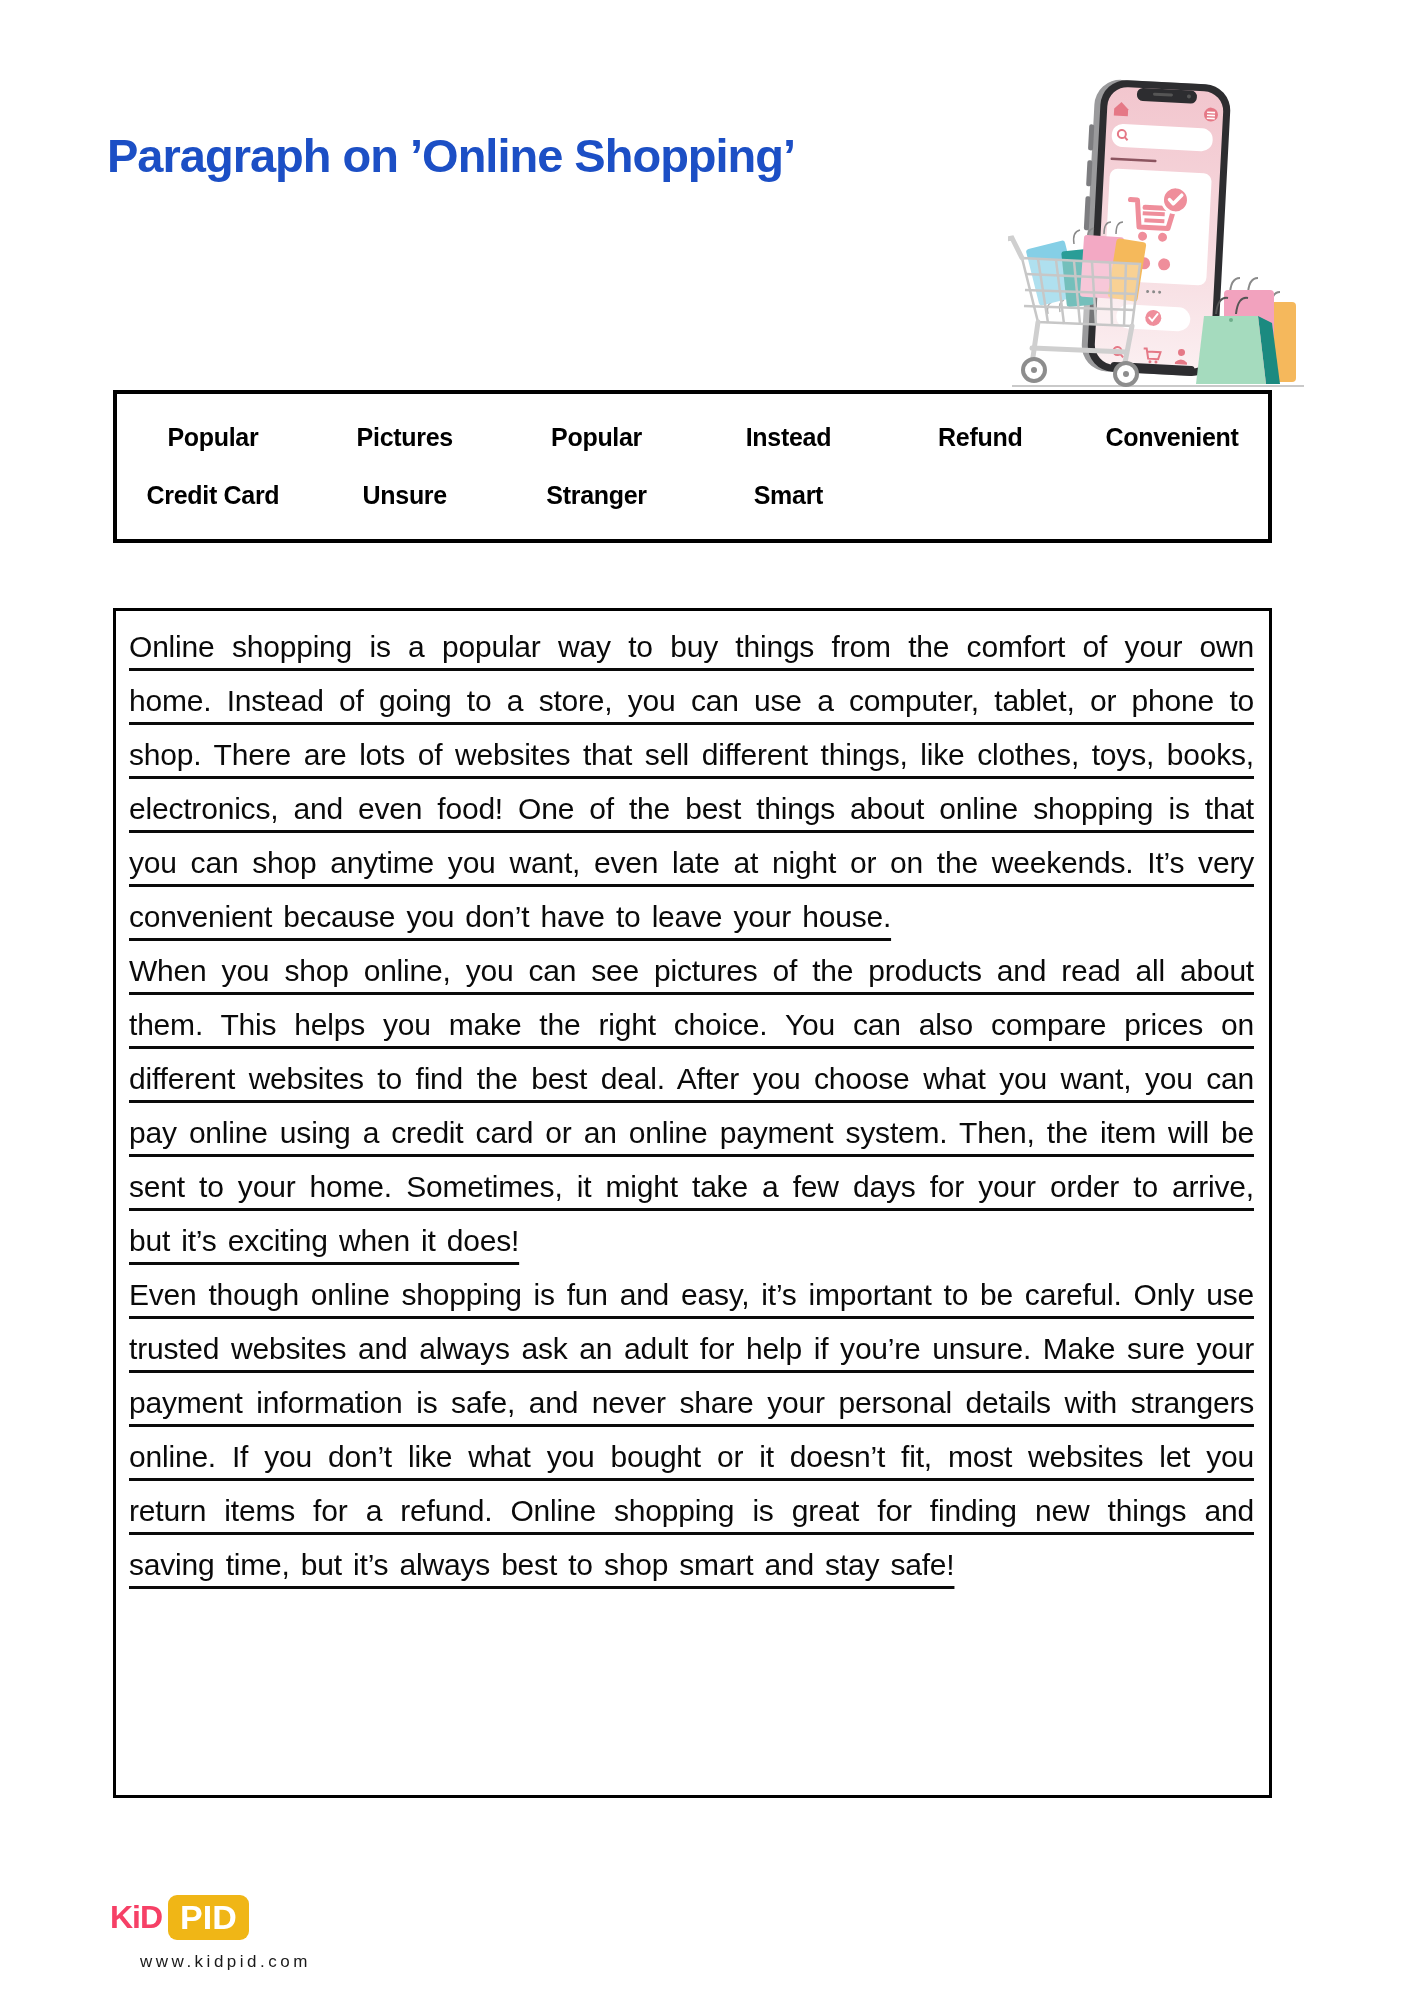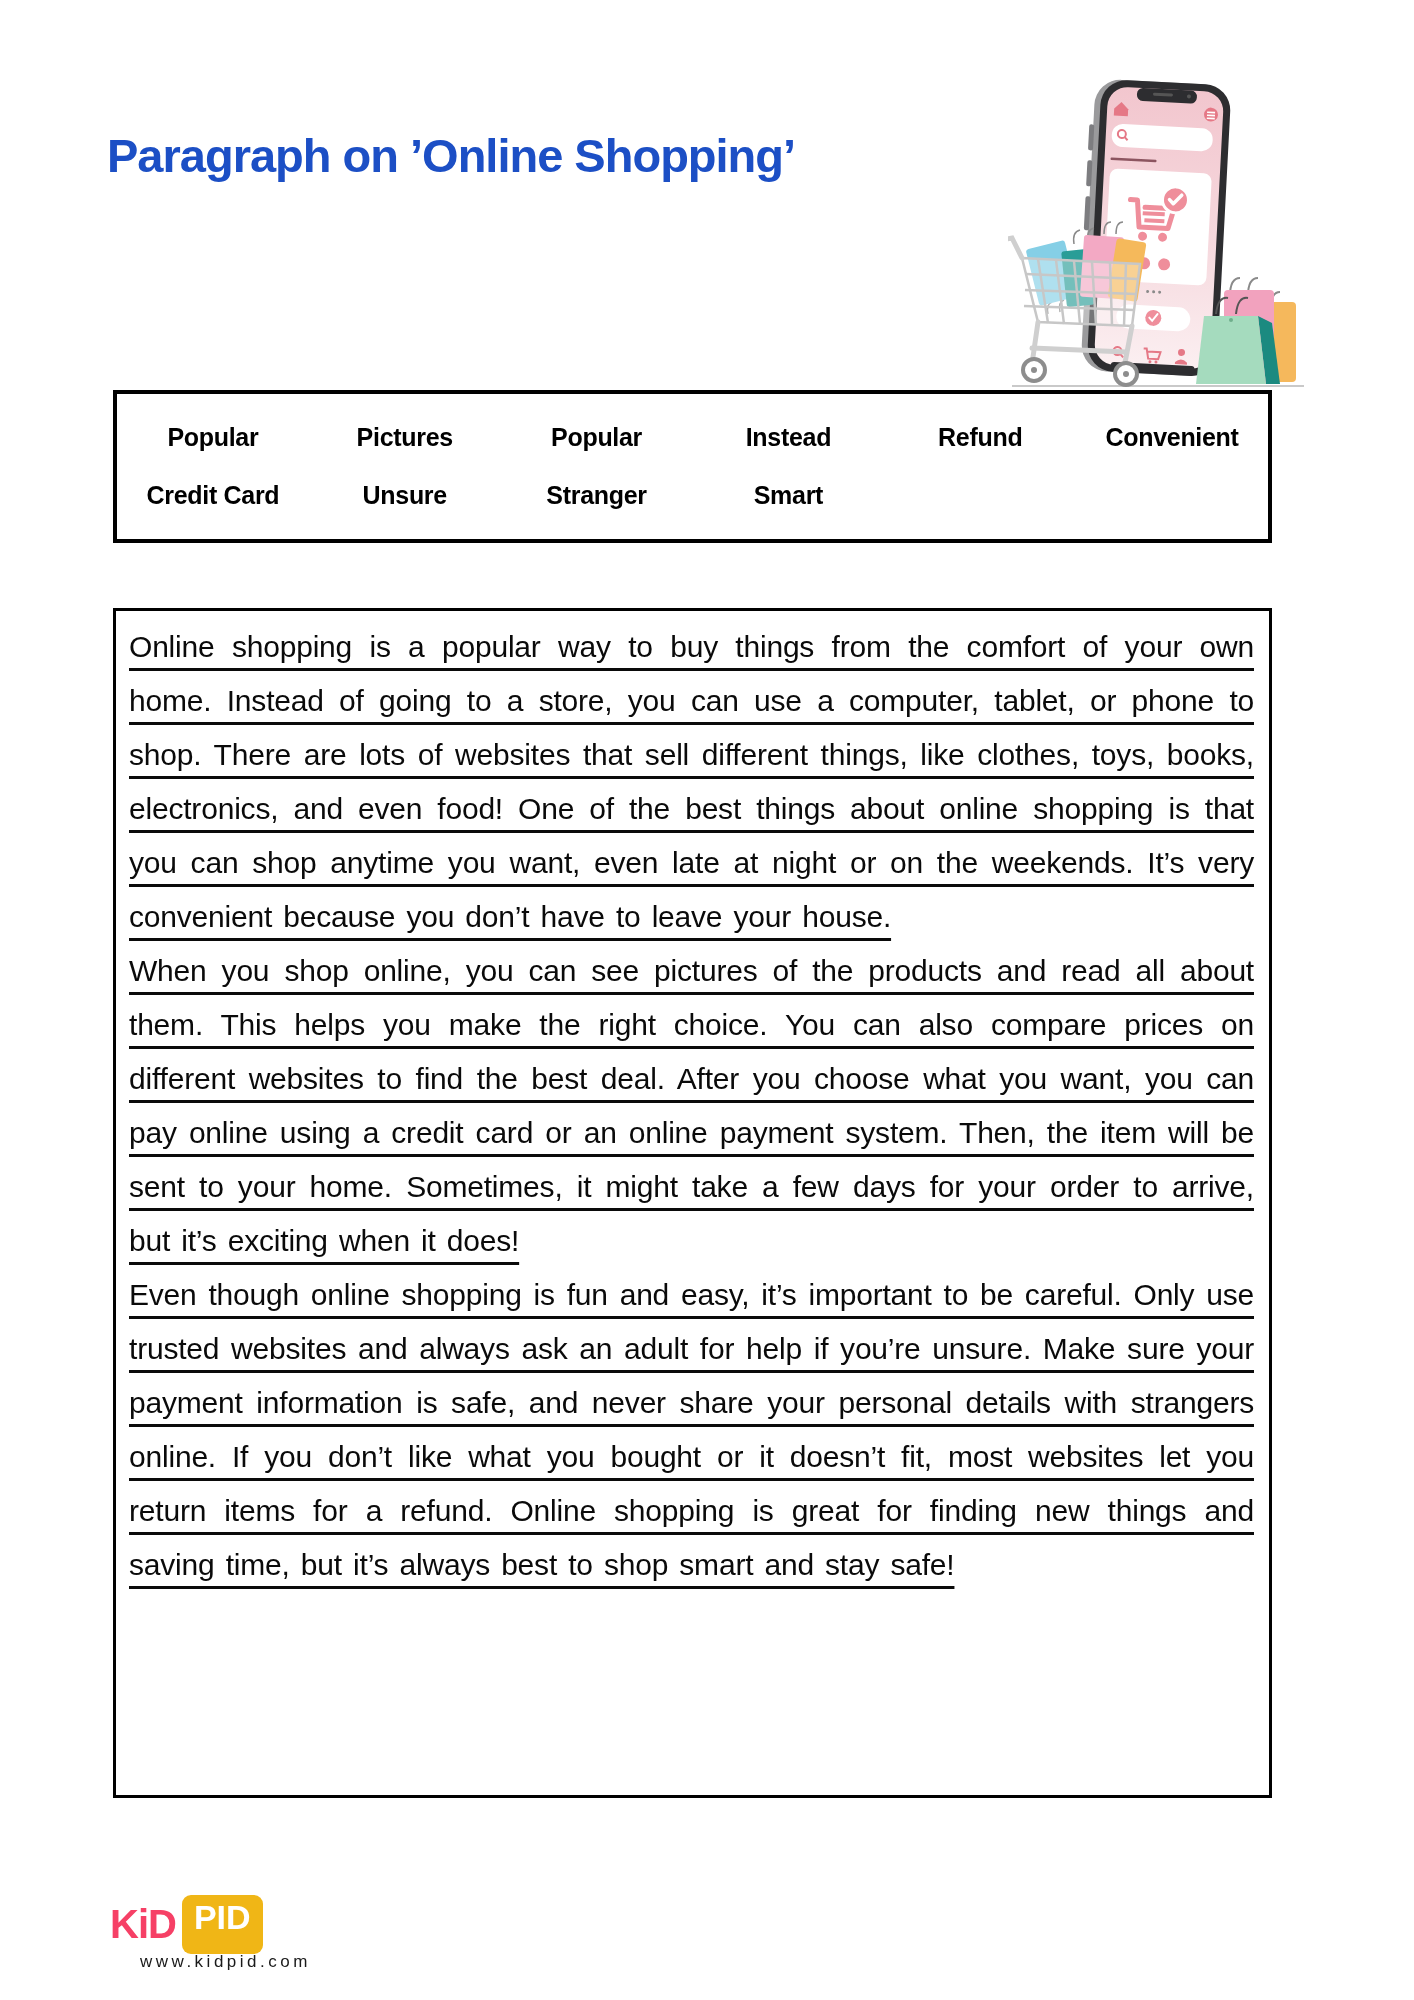--- a/index.html
+++ b/index.html
@@ -86,32 +86,32 @@
   
   .footer-logo {
     position: absolute;
     left: 110px;
     top: 1895px;
     display: flex;
     align-items: center;
     gap: 6px;
   }
   .logo-kid {
-    font-size: 40px;
+    font-size: 32px;
     font-weight: 800;
     letter-spacing: -1px;
     color: #f64066;
   }
   .logo-pid {
     font-size: 34px;
     font-weight: 800;
     color: #ffffff;
     background: #f0b616;
     border-radius: 9px;
-    padding: 3px 12px 17px 12px;
+    padding: 3px 12px 3px 12px;
   }
   .logo-site {
     position: absolute;
     left: 112px;
     top: 1952px;
     font-size: 17px;
     letter-spacing: 3.5px;
     color: #1a1a1a;
     margin-left: 28px;
   }

